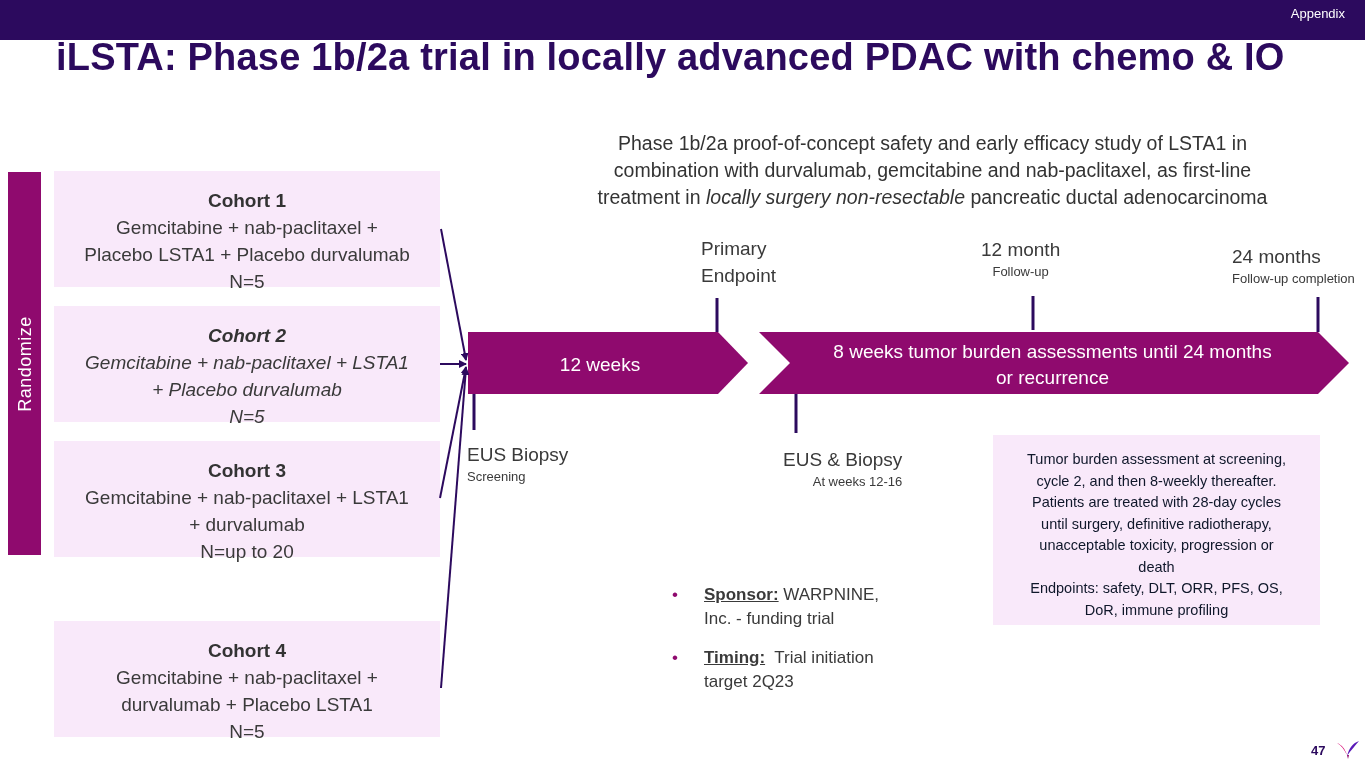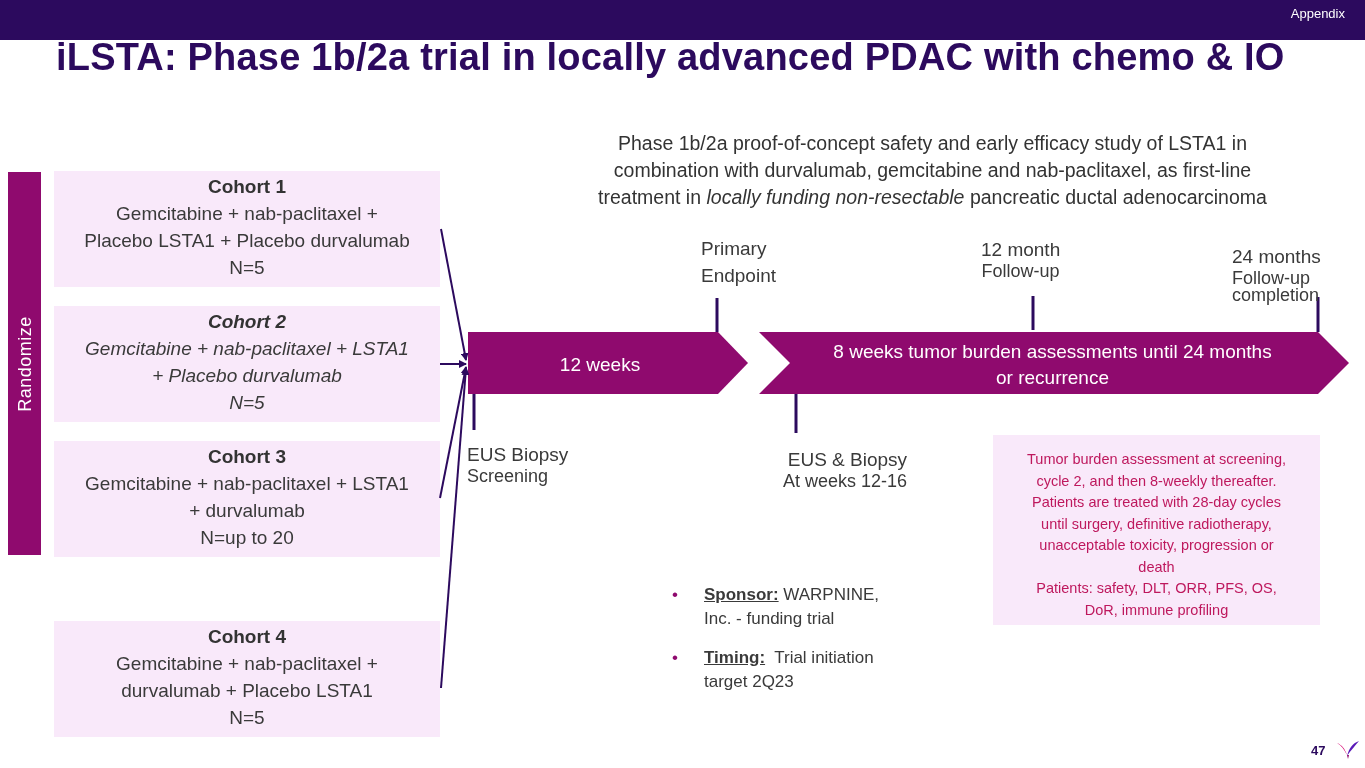--- a/index.html
+++ b/index.html
@@ -10,43 +10,43 @@
     .topbar .appendix { position: absolute; right: 20px; top: 6px; color: #ffffff; font-size: 13px; }
 
     .title { position: absolute; left: 12px; top: 36px; font-size: 38px; font-weight: bold; color: #2c0a5e; letter-spacing: 0.2px; white-space: nowrap; margin-left: 44px; }
 
     .subtitle { position: absolute; left: 540px; top: 130px; width: 785px; text-align: center; font-size: 19.5px; line-height: 27px; color: #333333; font-family: "Liberation Sans Narrow", "Liberation Sans", sans-serif; }
     .subtitle i { font-style: italic; }
 
     .randomize { position: absolute; left: 8px; top: 172px; width: 33px; height: 383px; background: #8f0a6e; }
     .randomize span { position: absolute; left: 50%; top: 50%; transform: translate(-50%, -50%) rotate(-90deg); color: #ffffff; font-size: 18px; white-space: nowrap; letter-spacing: 0.5px; }
 
-    .cohort { position: absolute; left: 54px; width: 386px; height: 116px; background: #f9e9fa; text-align: center; padding-top: 2px; font-size: 19px; line-height: 27px; color: #3a3a3a; }
+    .cohort { position: absolute; left: 54px; width: 386px; height: 116px; background: #f9e9fa; text-align: center; padding-top: 16px; font-size: 19px; line-height: 27px; color: #3a3a3a; }
     .cohort .ch { font-weight: bold; color: #333333; }
     #cohort-1 { top: 171px; }
     #cohort-2 { top: 306px; font-style: italic; }
     #cohort-3 { top: 441px; }
     #cohort-4 { top: 621px; }
 
     svg.connectors { position: absolute; left: 0; top: 0; width: 1365px; height: 768px; pointer-events: none; }
 
     .band-label { position: absolute; color: #ffffff; text-align: center; font-size: 19px; line-height: 26px; }
     #band1-label { left: 470px; top: 352px; width: 260px; }
     #band2-label { left: 790px; top: 339px; width: 525px; text-align: center; }
 
     .marker-label { position: absolute; font-size: 19px; color: #3a3a3a; line-height: 27px; }
-    .marker-sub { font-size: 18px; line-height: 17px; color: #3a3a3a; }
+    .marker-sub { font-size: 13px; line-height: 17px; color: #3a3a3a; }
 
     #primary-endpoint { left: 701px; top: 235px; }
     #m12 { left: 981px; top: 236px; text-align: center; }
     #m24 { left: 1232px; top: 243px; }
     #eus-biopsy { left: 467px; top: 441px; }
     #eus-biopsy2 { left: 783px; top: 446px; text-align: right; }
 
-    .info-box { position: absolute; left: 993px; top: 435px; width: 327px; height: 190px; background: #f9e9fa; text-align: center; font-size: 14.5px; line-height: 21.5px; padding-top: 14px; color: #be185d; }
+    .info-box { position: absolute; left: 993px; top: 435px; width: 327px; height: 190px; background: #f9e9fa; text-align: center; font-size: 14.5px; line-height: 21.5px; padding-top: 14px; color: #0f172a; }
 
     .bullets { position: absolute; left: 670px; top: 583px; width: 240px; font-size: 17px; line-height: 24px; color: #3a3a3a; }
     .bullet { position: relative; padding-left: 34px; margin-bottom: 15px; }
     .bullet .dot { position: absolute; left: 2px; top: 0; color: #8f0a6e; font-size: 17px; }
     .bullet .lbl { font-weight: bold; text-decoration: underline; }
 
     .page-num { position: absolute; left: 1311px; top: 743px; font-size: 13px; font-weight: bold; color: #2c0a5e; }
     .logo { position: absolute; left: 1336px; top: 740px; width: 24px; height: 20px; }
   </style>
 </head>
@@ -54,21 +54,21 @@
 
 <div class="topbar">
   <span class="appendix">Appendix</span>
 </div>
 
 <div class="title">iLSTA: Phase 1b/2a trial in locally advanced PDAC with chemo &amp; IO</div>
 
 <div class="subtitle">
   <div>Phase 1b/2a proof-of-concept safety and early efficacy study of LSTA1 in</div>
   <div>combination with durvalumab, gemcitabine and nab-paclitaxel, as first-line</div>
-  <div><span>treatment in </span><i>locally funding non-resectable</i><span> pancreatic ductal adenocarcinoma</span></div>
+  <div><span>treatment in </span><i>locally surgery non-resectable</i><span> pancreatic ductal adenocarcinoma</span></div>
 </div>
 
 <div class="randomize">
   <span>Randomize</span>
 </div>
 
 <div class="cohort" id="cohort-1">
   <div class="ch">Cohort 1</div>
   <div>Gemcitabine + nab-paclitaxel +</div>
   <div>Placebo LSTA1 + Placebo durvalumab</div>
@@ -144,21 +144,21 @@
   <div class="marker-sub">At weeks 12-16</div>
 </div>
 
 <div class="info-box">
   <div>Tumor burden assessment at screening,</div>
   <div>cycle 2, and then 8-weekly thereafter.</div>
   <div>Patients are treated with 28-day cycles</div>
   <div>until surgery, definitive radiotherapy,</div>
   <div>unacceptable toxicity, progression or</div>
   <div>death</div>
-  <div>Patients: safety, DLT, ORR, PFS, OS,</div>
+  <div>Endpoints: safety, DLT, ORR, PFS, OS,</div>
   <div>DoR, immune profiling</div>
 </div>
 
 <div class="bullets">
   <div class="bullet">
     <span class="dot">•</span>
     <span class="lbl">Sponsor:</span><span> WARPNINE, Inc. - funding trial</span>
   </div>
   <div class="bullet">
     <span class="dot">•</span>

